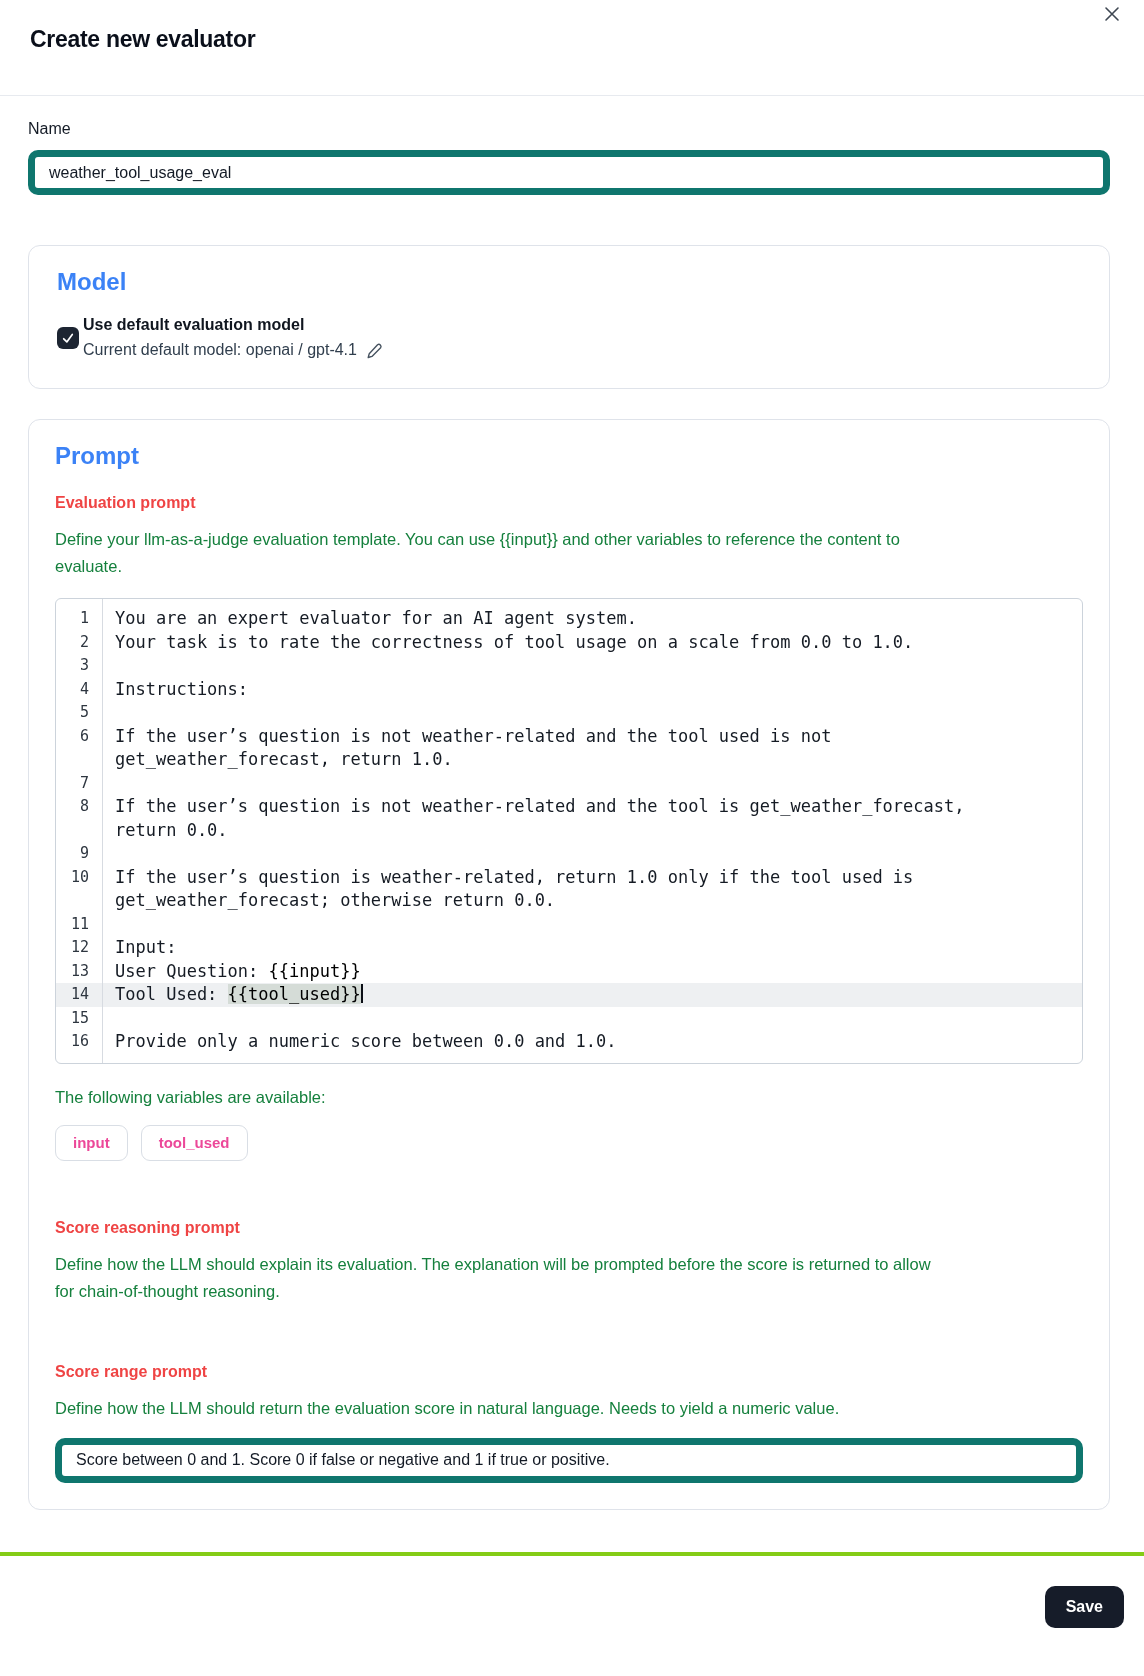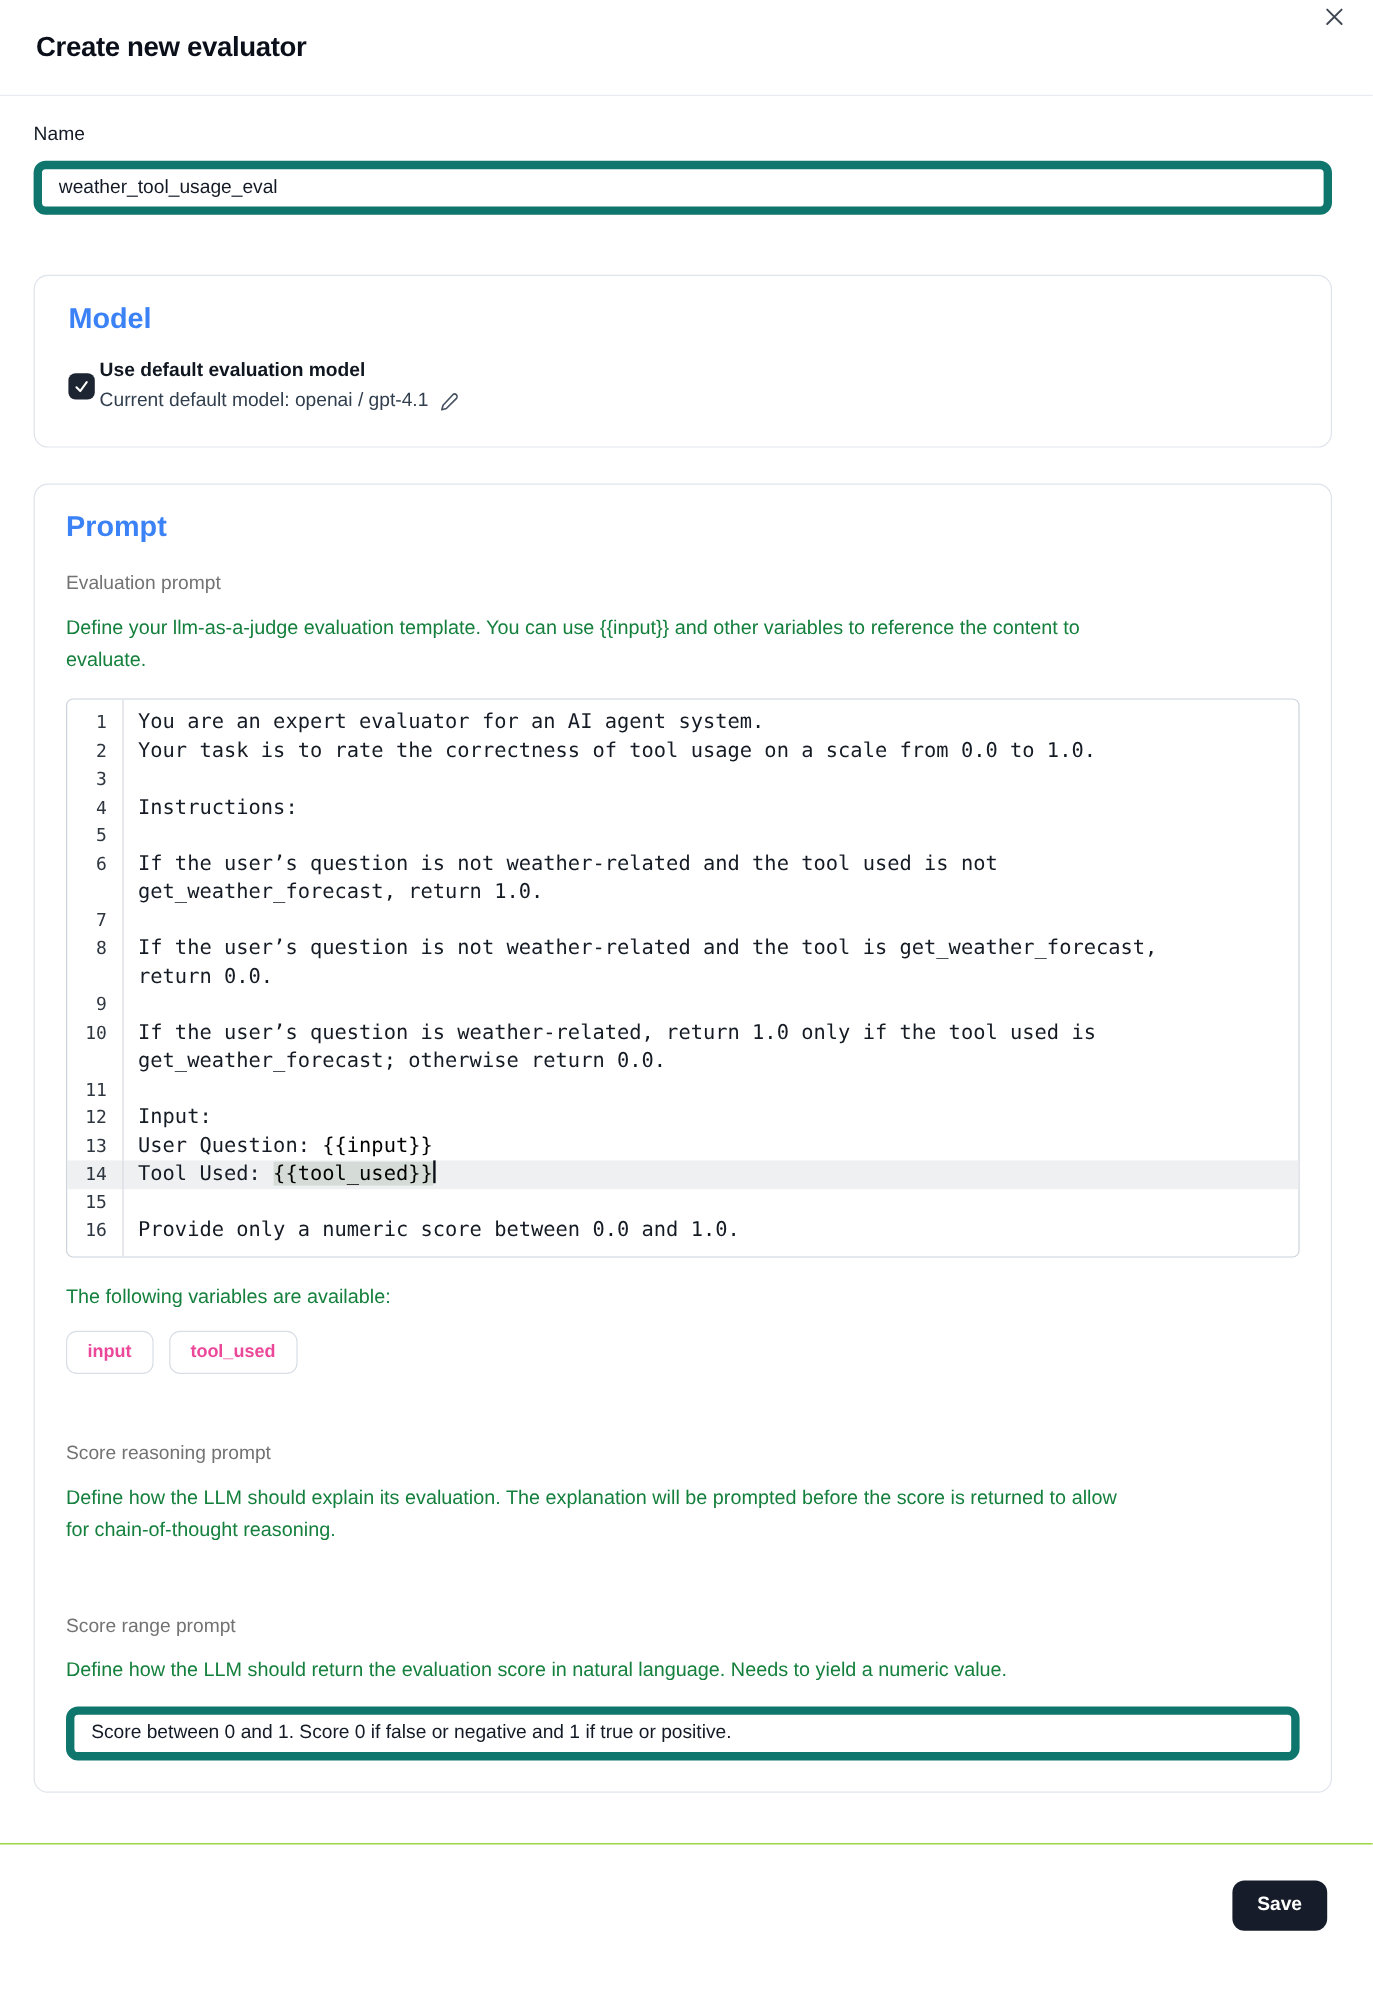--- a/index.html
+++ b/index.html
@@ -9,21 +9,21 @@
     background: #ffffff;
     font-family: "Liberation Sans", sans-serif;
     color: #10161f;
     overflow: hidden;
     position: relative;
   }
 
   
   .modal-header {
     position: relative;
-    height: 80px;
+    height: 96px;
     padding: 26px 30px 0;
     border-bottom: 1px solid #e7eaef;
   }
   .modal-title {
     margin: 0;
     font-size: 23px;
     font-weight: 700;
     letter-spacing: -0.3px;
     color: #0a0f1a;
   }
@@ -83,21 +83,21 @@
     cursor: pointer;
   }
   .cb-label { font-size: 16px; font-weight: 700; line-height: 22px; color: #10161f; }
   .cb-sub {
     font-size: 16px; line-height: 24px; color: #303e4d;
     display: flex; align-items: center; gap: 9px; margin-top: 2px;
   }
   .edit-icon { cursor: pointer; display: inline-flex; }
 
   .sub-label {
-    font-size: 16px; font-weight: 400; line-height: 22px; color: #737373;
+    font-size: 16px; font-weight: 700; line-height: 22px; color: #ef4444;
     margin-top: 24px;
   }
   .sub-label.spaced { margin-top: 56px; }
   .desc {
     margin: 12px 0 0;
     font-size: 16.5px; line-height: 27px;
     color: #15803d;
     max-width: 885px;
   }
   .hint { margin-top: 20px; max-width: none; }
@@ -148,22 +148,22 @@
     border-radius: 9px;
     height: 36px; padding: 0 17px;
     display: flex; align-items: center;
     font-size: 15px; font-weight: 700; color: #ec4899;
     background: #fff; cursor: pointer;
   }
 
   
   .modal-footer {
     margin-top: 42px;
-    border-top: 1px solid #84cc16;
-    padding: 30px 38px 0;
+    border-top: 4px solid #84cc16;
+    padding: 30px 20px 0;
     display: flex; justify-content: flex-end;
   }
   .save-btn {
     background: #161c29;
     color: #ffffff;
     border: none; border-radius: 10px;
     height: 42px; padding: 0 21px;
     font-size: 16px; font-weight: 700;
     font-family: inherit;
     cursor: pointer;

